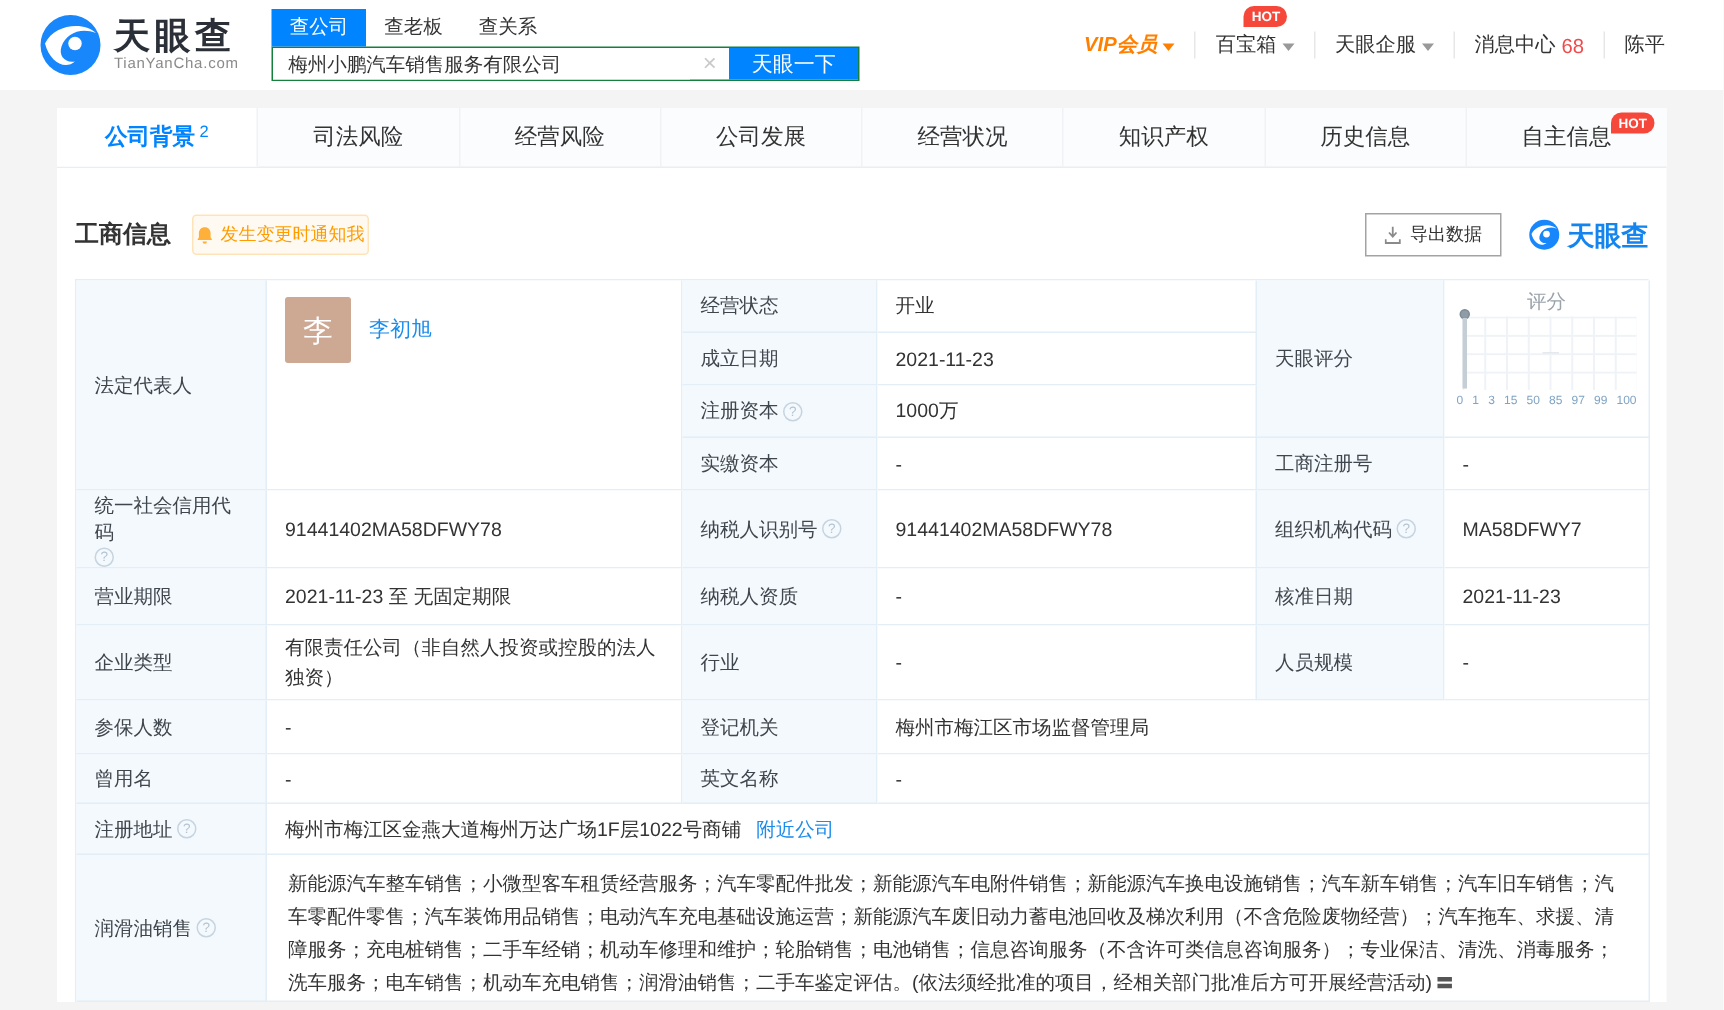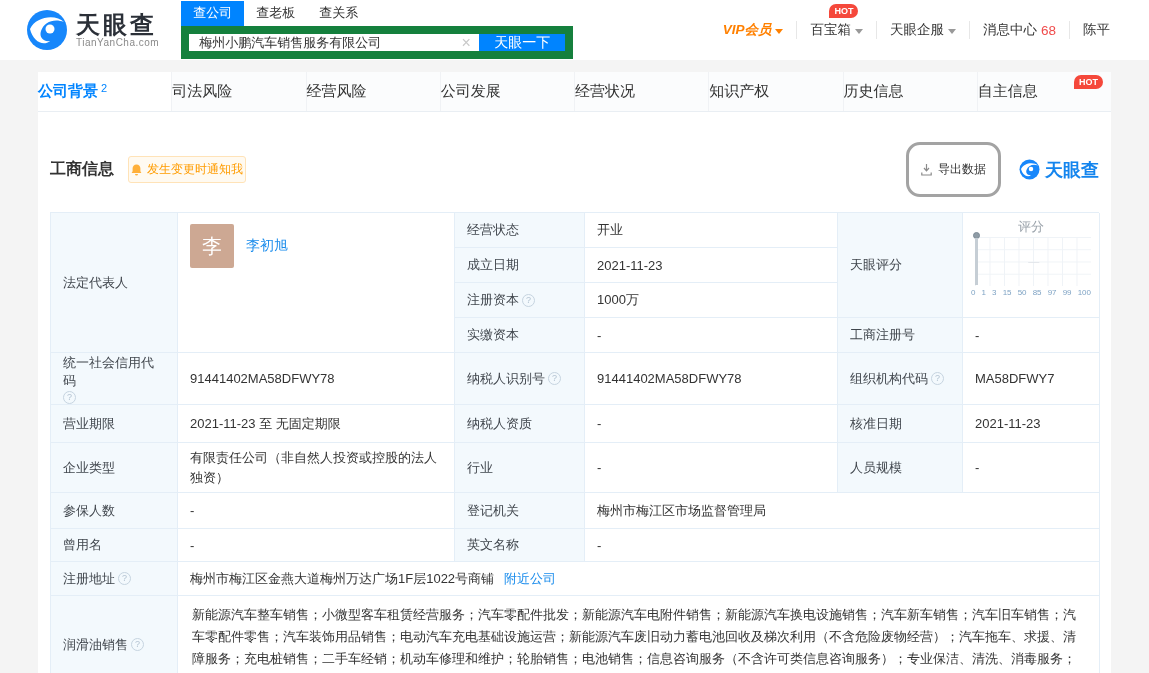--- a/index.html
+++ b/index.html
@@ -15,21 +15,21 @@
   .logo-text-cn { font-size:24px; font-weight:bold; color:#2b3038; letter-spacing:3px; line-height:1.05; }
   .logo-text-en { font-size:10px; color:#8a8a8a; letter-spacing:0.5px; }
   .gov-badge { background:#e9302d; color:#fff; font-size:12.5px; font-weight:bold;
     padding:5px 9px; line-height:1.55; margin-left:10px; flex:none; white-space:nowrap; }
   .gov-badge .l2 { letter-spacing:2.5px; }
   
   .search-wrap { margin-left:22px; width:392px; flex:none; }
   .search-tabs { display:flex; align-items:flex-end; font-size:13px; }
   .search-tab { padding:3px 12px 4px; cursor:pointer; color:#333; }
   .search-tab.active { background:#0084ff; color:#fff; }
-  .search-box { display:flex; border:8px solid #15803d; height:33px; background:#fff; }
+  .search-box { display:flex; border:1px solid #15803d; height:23px; background:#fff; }
   .search-box input { flex:1; border:none; outline:none; padding:0 10px; font-size:13px; color:#333;
     font-family:"Liberation Sans","DejaVu Sans",sans-serif; }
   .clear-icon { width:26px; display:flex; align-items:center; justify-content:center; color:#c9c9c9;
     font-size:13px; cursor:pointer; }
   .clear-icon::before { content:"×"; font-size:16px; }
   .search-btn { width:86px; background:#0084ff; color:#fff; border:none; font-size:14px; cursor:pointer;
     font-family:"Liberation Sans","DejaVu Sans",sans-serif; }
   
   .top-menu { margin-left:auto; display:flex; align-items:center; font-size:13.5px; color:#333; }
   .menu-item { position:relative; display:flex; align-items:center; gap:4px; padding:0 13px; cursor:pointer; white-space:nowrap; }
@@ -38,34 +38,34 @@
   .caret { width:0; height:0; border-left:4px solid transparent; border-right:4px solid transparent;
     border-top:5px solid #999; margin-top:2px; }
   .vip .caret { border-top-color:#ff8000; }
   .hot-badge { background:#f5483b; color:#fff; font-size:9px; font-weight:bold; line-height:1;
     padding:2.5px 5px; border-radius:7px 7px 7px 0; }
   .hot-abs { position:absolute; top:-17px; left:32px; }
   .msg-count { color:#f04b4b; }
   
   .container { width:1073px; margin:12px auto 14px; background:#fff; }
   .nav-tabs { display:flex; height:40px; background:#fbfcfd; border-bottom:1px solid #e9eef3; }
-  .nav-tab { flex:1; display:flex; align-items:center; font-size:15px; color:#333;
+  .nav-tab { flex:1; display:flex; align-items:center; justify-content:center; font-size:15px; color:#333;
     cursor:pointer; position:relative; border-right:1px solid #f0f2f5; }
   .nav-tab:last-child { border-right:none; }
   .nav-tab.active { background:#fff; color:#0084ff; font-weight:bold; }
   .nav-tab .sup { font-size:11px; font-weight:normal; color:#0084ff; margin-left:3px; margin-top:-8px; }
   .nav-tab .hot-badge { position:absolute; top:3px; right:8px; }
   
   .section-head { display:flex; align-items:center; padding:30px 12px 15px; }
   .section-title { font-size:16px; font-weight:bold; color:#333;font-family:Liberation Mono, monospace; }
   .notify-btn { margin-left:14px; display:flex; align-items:center; gap:5px; background:#fffaf1;
     border:1px solid #ffe3b8; color:#ff9c00; font-size:12px; padding:4px 2px; border-radius:3px; cursor:pointer; }
   .head-right { margin-left:auto; display:flex; align-items:center; gap:18px; }
-  .export-btn { display:flex; align-items:center; gap:6px; border:3px solid #a3a3a3; background:#fff;
-    color:#333; font-size:12px; padding:16px 12px; border-radius:14px; cursor:pointer;
+  .export-btn { display:flex; align-items:center; gap:6px; border:1px solid #a3a3a3; background:#fff;
+    color:#333; font-size:12px; padding:5px 12px; border-radius:0; cursor:pointer;
     font-family:"Liberation Sans","DejaVu Sans",sans-serif; }
   .watermark { display:flex; align-items:center; gap:5px; color:#1485ee; font-size:18px; font-weight:bold; }
   
   .biz-table { display:grid; margin:0 12px 24px;
     grid-template-columns:127px 277px 130px 253px 125px 137px;
     grid-template-rows:35px 35px 35px 35px 52px 38px 50px 36px 33px 34px 98px;
     border-top:1px solid #e4eef7; border-left:1px solid #e4eef7; font-size:13px; }
   .cell { border-right:1px solid #e4eef7; border-bottom:1px solid #e4eef7;
     display:flex; align-items:center; padding:0 12px; overflow:hidden; }
   .cell.lab { background:#f3f9fd; color:#40464d; flex-wrap:wrap; align-content:center; gap:3px; row-gap:1px; }

